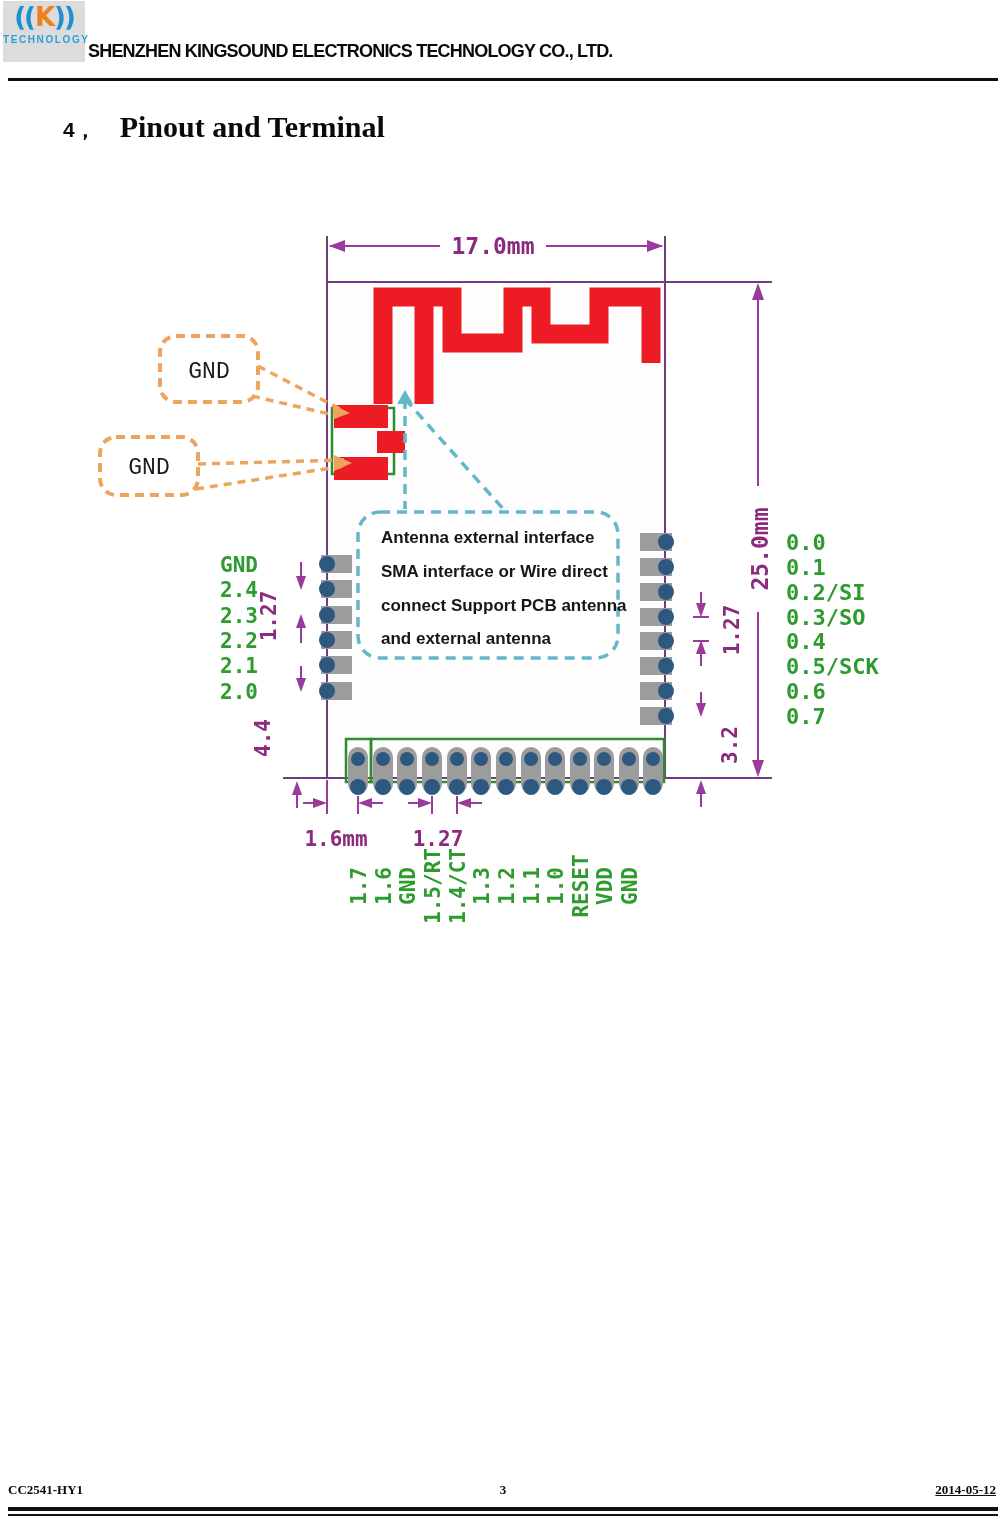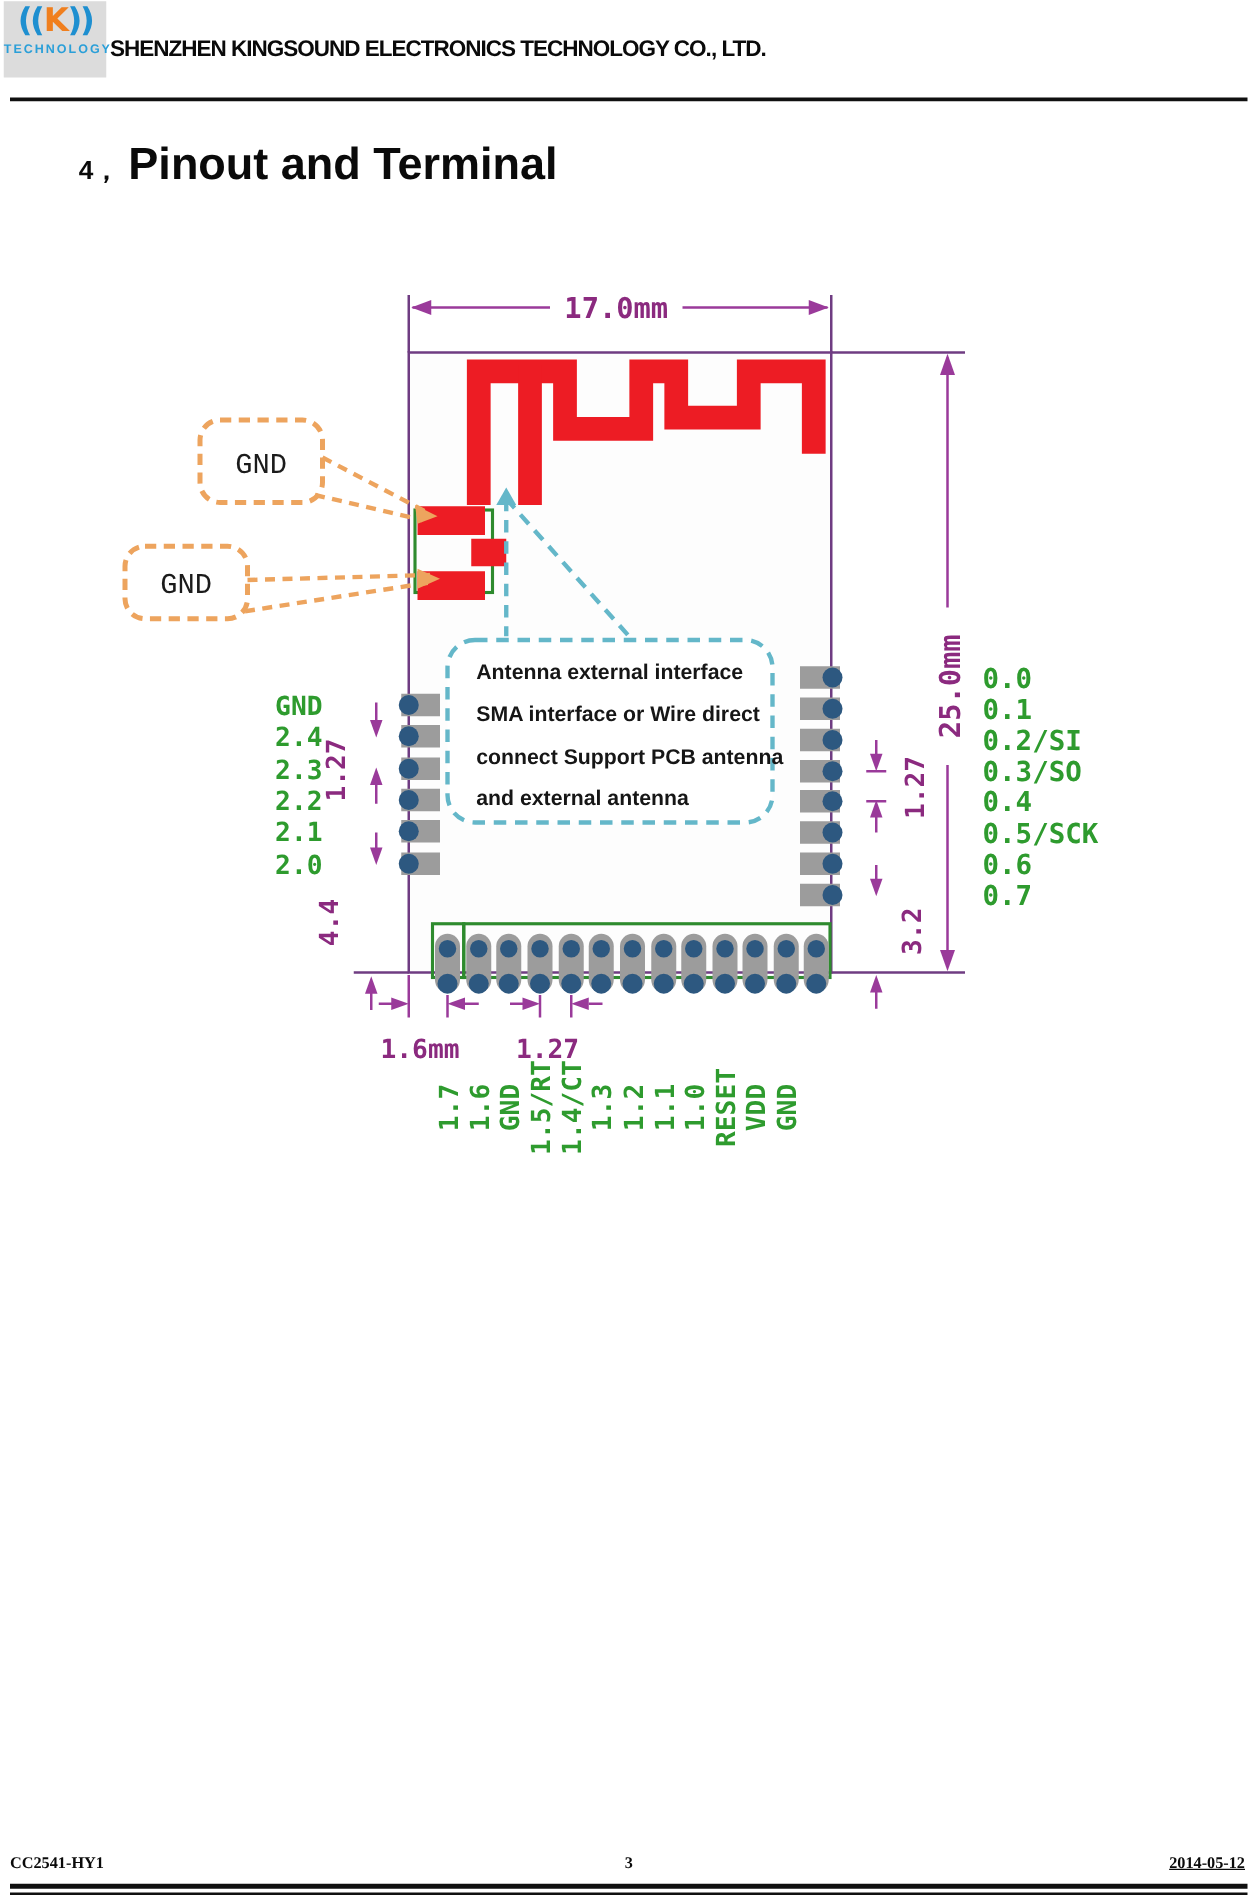--- a/index.html
+++ b/index.html
@@ -7,27 +7,27 @@
        font-family:"Liberation Sans",sans-serif;color:#0a0a0a;}
   .abs{position:absolute;}
 
   
   #logo{left:3px;top:1px;width:82px;height:61px;background:#dcdcdc;text-align:center;}
   #logo .mark{font-family:"DejaVu Sans",sans-serif;font-weight:bold;font-size:26px;
               line-height:33px;color:#1e8fd0;letter-spacing:-2px;}
   #logo .mark .k{color:#f07f1e;padding:0 1px;}
   #logo .name{font-size:10px;letter-spacing:1.6px;color:#2a9fd8;font-weight:bold;
               font-family:"Liberation Sans",sans-serif;}
-  #company{left:88px;top:29px;font-size:18px;font-weight:bold;letter-spacing:-0.8px;}
+  #company{left:88px;top:41px;font-size:18px;font-weight:bold;letter-spacing:-0.8px;}
   #header-rule{left:8px;top:78px;width:990px;height:3px;background:#101010;}
 
   
   #heading{left:63px;top:110px;}
   #heading .num{font-size:21px;font-weight:bold;}
-  #heading .ttl{font-size:36px;font-weight:bold;margin-left:7px;}
+  #heading .ttl{font-size:30px;font-weight:bold;margin-left:24px;font-family:Liberation Serif, serif;}
 
   
   .foot{font-family:"Liberation Serif",serif;font-weight:bold;font-size:13px;}
   #footer-doc{left:8px;top:1482px;}
   #footer-page{left:0;top:1482px;width:1006px;text-align:center;}
   #footer-date{right:10px;top:1482px;text-decoration:underline;}
   #footer-rule1{left:8px;top:1507px;width:990px;height:4px;background:#101010;}
   #footer-rule2{left:8px;top:1514px;width:990px;height:2px;background:#101010;}
 
   

